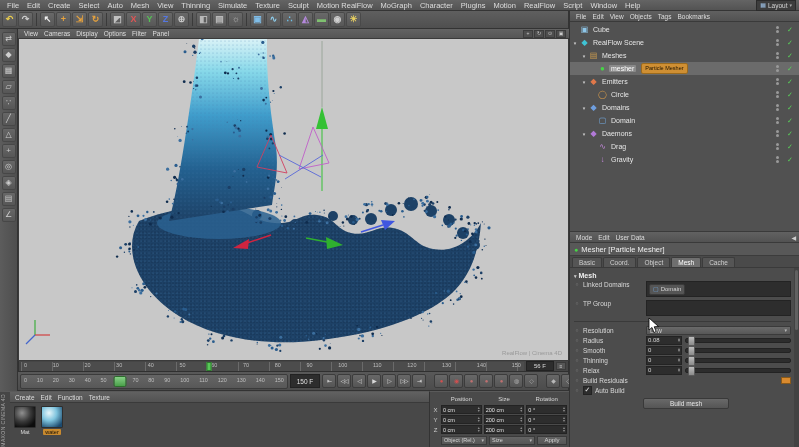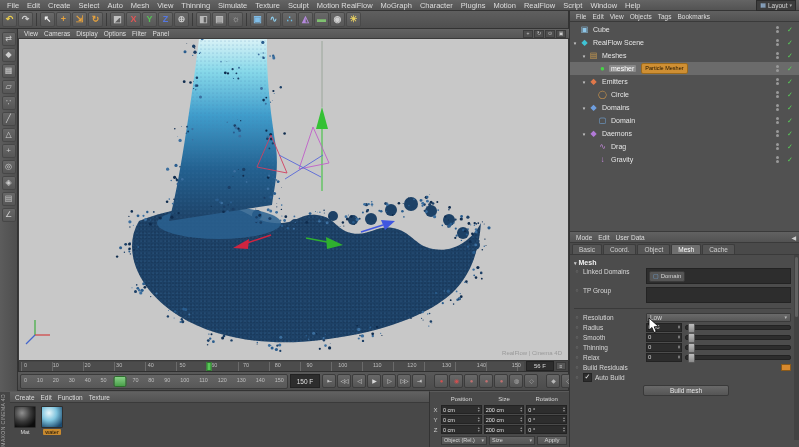--- a/index.html
+++ b/index.html
@@ -1208,20 +1208,24 @@
     <div id="attr-mode">
       <div class="menu-items">
 
       <span class="menu-item sm">Mode</span>
           <span class="menu-item sm">Edit</span>
           <span class="menu-item sm">User Data</span>
         </div>
       <span class="collapse">◀</span>
     </div>
 
+    <div id="attr-title">
+      <span class="glyph" id="attr-title-icon">●</span>
+      <span>Mesher [Particle Mesher]</span>
+    </div>
 
     <div id="attr-tabs">
 
     <span class="attr-tab">Basic</span>
         <span class="attr-tab">Coord.</span>
         <span class="attr-tab">Object</span>
         <span class="attr-tab active">Mesh</span>
         <span class="attr-tab">Cache</span>
       </div>
 

